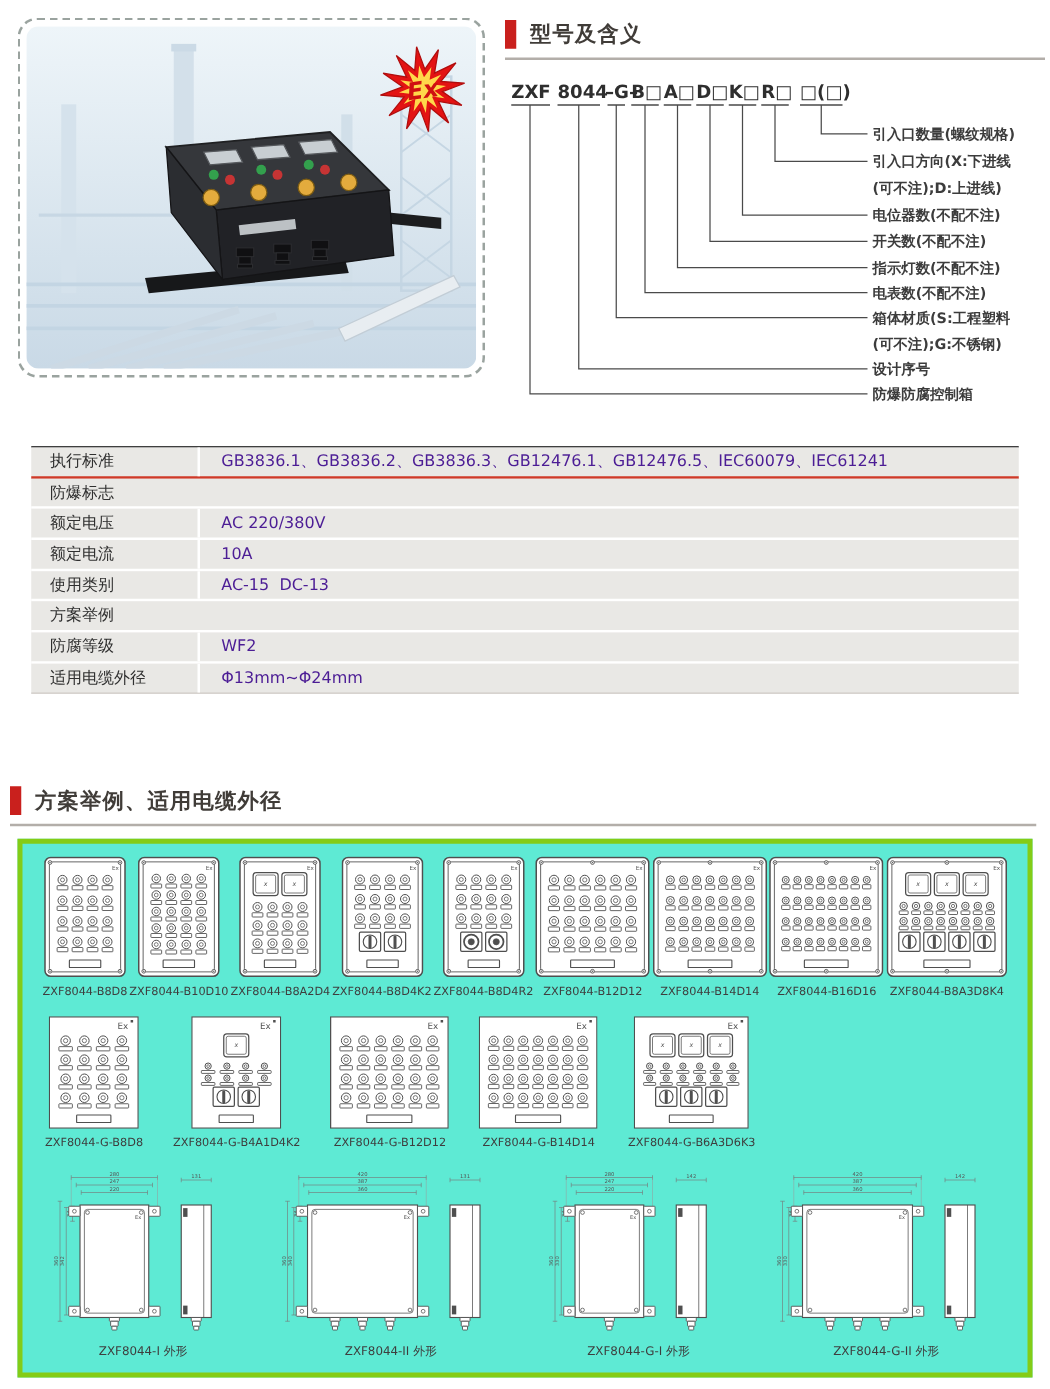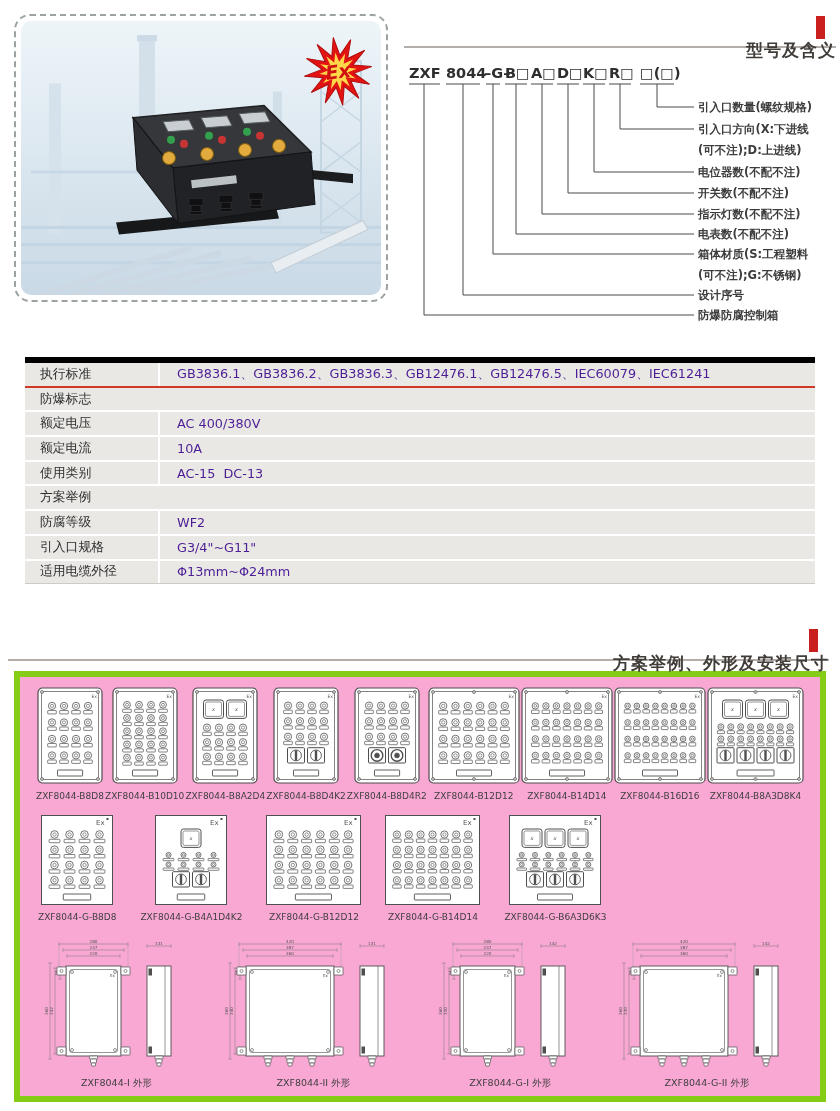--- a/index.html
+++ b/index.html
@@ -1,43 +1,43 @@
 <!DOCTYPE html>
 <html><head>
 <meta charset="utf-8">
 <style>
   html,body{margin:0;padding:0;}
   body{width:840px;height:1111px;position:relative;background:#ffffff;overflow:hidden;
        font-family:"DejaVu Sans","Liberation Sans",sans-serif;color:#333;}
   
-  .sec-title{display:flex;align-items:flex-end;height:30px;border-bottom:2px solid #b3aea9;flex-direction:column;}
+  .sec-title{display:flex;align-items:flex-start;height:30px;border-bottom:2px solid #b3aea9;}
   .red-bar{width:9px;height:23px;background:#c9201d;margin-right:11px;flex:0 0 auto;}
   .sec-title .ttl{font-size:17px;font-weight:bold;color:#403c38;letter-spacing:1px;}
   
   #photo-card{position:absolute;left:14px;top:14px;width:374px;height:288px;box-sizing:border-box;
               border:2px dashed #9aa39f;border-radius:16px;padding:5px;background:#fff;}
   #photo{width:100%;height:100%;border-radius:10px;overflow:hidden;position:relative;}
   #photo svg{display:block;width:100%;height:100%;}
   
   #model-col{position:absolute;left:404px;top:16px;width:432px;}
   #model-diagram{margin-top:6px;}
   #model-diagram svg{display:block;}
   
   #params-sec{position:absolute;left:8px;top:347px;width:821px;}
-  .ptable{margin:10px 0 0 17px;width:790px;border-top:6px solid #000000;}
+  .ptable{margin:10px 0 0 17px;width:790px;border-top:1px solid #000000;}
   .trow{display:flex;align-items:center;background:#e9e8e5;border-bottom:2px solid #ffffff;height:22.7px;}
   .trow.first{border-bottom:2px solid #cf3a28;}
   .trow:last-child{border-bottom:1px solid #cfcac6;}
   .tlabel{width:118px;padding-left:15px;font-size:12.8px;color:#2f2f2f;white-space:pre;flex:0 0 auto;}
   .tvalue{flex:1;padding-left:17px;font-size:12.8px;color:#4c1d95;white-space:pre;
           border-left:2px solid #fff;align-self:stretch;display:flex;align-items:center;}
   
   #schemes-sec{position:absolute;left:8px;top:629px;width:821px;}
   .schemes-box{margin:10px 0 0 6px;width:812px;height:431px;box-sizing:border-box;
-               border:6px solid #84cc16;padding:8px 10px;background:#f9a8d4;}
+               border:4px solid #84cc16;padding:8px 10px;background:#5eead4;}
   .srow{display:flex;align-items:flex-end;}
   .srow1{justify-content:space-between;padding:0 6px;margin-top:2px;}
   .srow2{justify-content:flex-start;gap:24px;padding-left:8px;margin-top:14px;}
   .srow3{justify-content:space-between;padding:0 14px;margin-top:14px;text-align:center;}
   .sitem,.oitem{display:flex;flex-direction:column;align-items:center;}
   .slabel{font-size:9px;color:#3e3e3e;white-space:nowrap;margin-top:3px;}
   .olabel{font-size:9.5px;color:#3e3e3e;white-space:nowrap;margin-top:1px;}
   svg text{font-family:"DejaVu Sans","Liberation Sans",sans-serif;}
 </style>
 </head>
@@ -160,52 +160,48 @@
   <div class="ptable">
     <div class="trow first">
         <div class="tlabel">执行标准</div>
         <div class="tvalue">GB3836.1、GB3836.2、GB3836.3、GB12476.1、GB12476.5、IEC60079、IEC61241</div>
       </div>
     <div class="trow">
         <div class="tlabel">防爆标志</div>
       </div>
     <div class="trow">
         <div class="tlabel">额定电压</div>
-        <div class="tvalue">AC 400/380V</div>
+        <div class="tvalue">AC 220/380V</div>
       </div>
     <div class="trow">
         <div class="tlabel">额定电流</div>
         <div class="tvalue">10A</div>
       </div>
     <div class="trow">
         <div class="tlabel">使用类别</div>
         <div class="tvalue">AC-15  DC-13</div>
       </div>
     <div class="trow">
         <div class="tlabel">方案举例</div>
       </div>
     <div class="trow">
         <div class="tlabel">防腐等级</div>
         <div class="tvalue">WF2</div>
       </div>
     <div class="trow">
-        <div class="tlabel">引入口规格</div>
-        <div class="tvalue">G3/4"~G11"</div>
-      </div>
-    <div class="trow">
         <div class="tlabel">适用电缆外径</div>
         <div class="tvalue">Φ13mm~Φ24mm</div>
       </div>
   </div>
 </div>
 
 <div id="schemes-sec">
   <div class="sec-title">
     <div class="red-bar"></div>
-    <span class="ttl">方案举例、外形及安装尺寸</span>
+    <span class="ttl">方案举例、适用电缆外径</span>
   </div>
   <div class="schemes-box">
     <div class="srow srow1">
         <div class="sitem">
           <div><svg width="66" height="97" viewBox="0 0 66 97">
               <rect x="1.0" y="1.0" width="64.0" height="95.0" rx="4.5" fill="#fff" stroke="#4f4f4f" stroke-width="1.2"></rect>
               <rect x="4.5" y="4.5" width="57.0" height="88.0" rx="2.5" fill="none" stroke="#4f4f4f" stroke-width="0.7"></rect>
               <circle cx="5.0" cy="5.0" r="1.5" fill="#fff" stroke="#4f4f4f" stroke-width="0.7"></circle>
               <circle cx="5.0" cy="5.0" r="0.4" fill="#4f4f4f" stroke="#4f4f4f" stroke-width="0.3"></circle>
               <circle cx="61.0" cy="5.0" r="1.5" fill="#fff" stroke="#4f4f4f" stroke-width="0.7"></circle>

